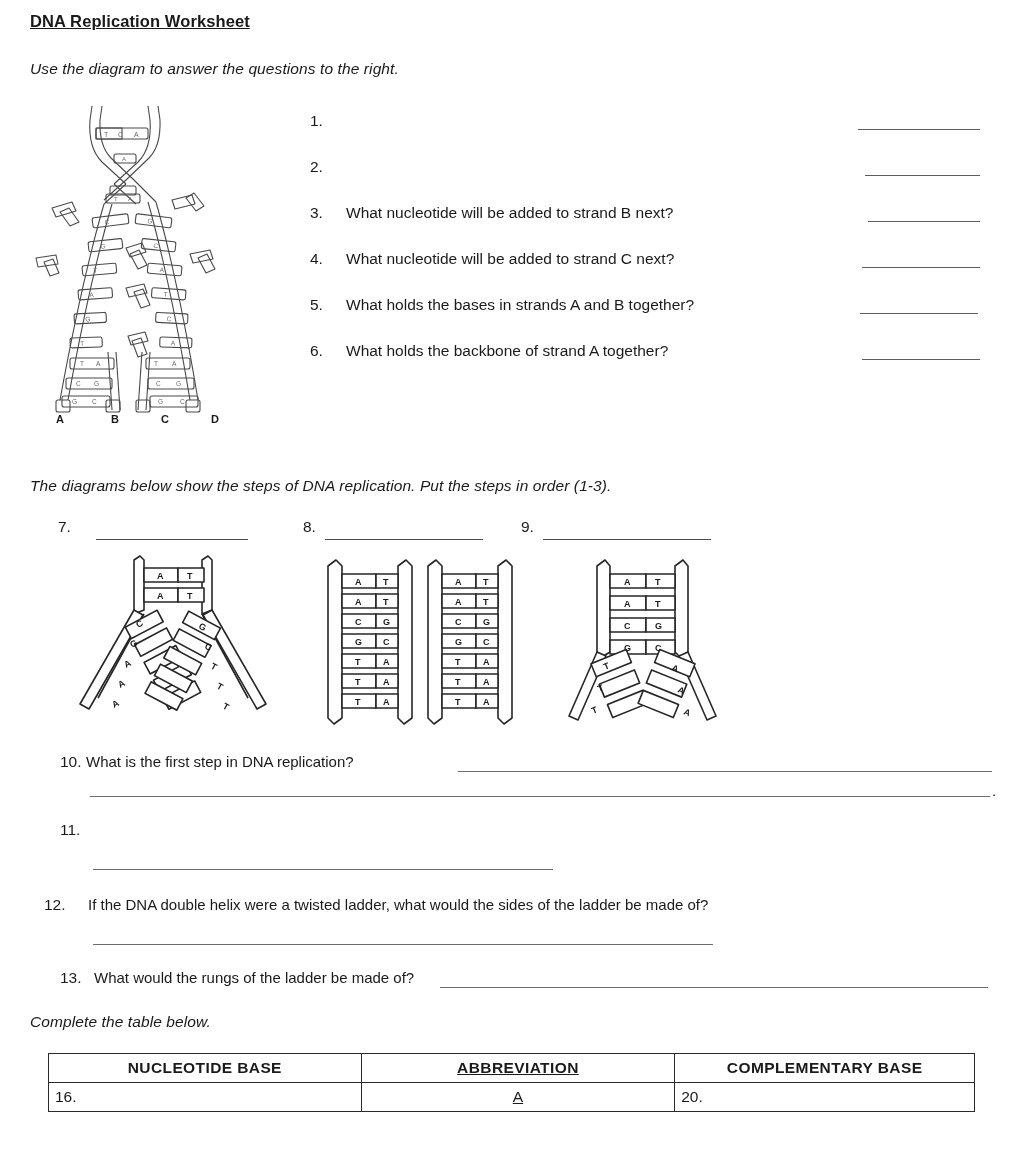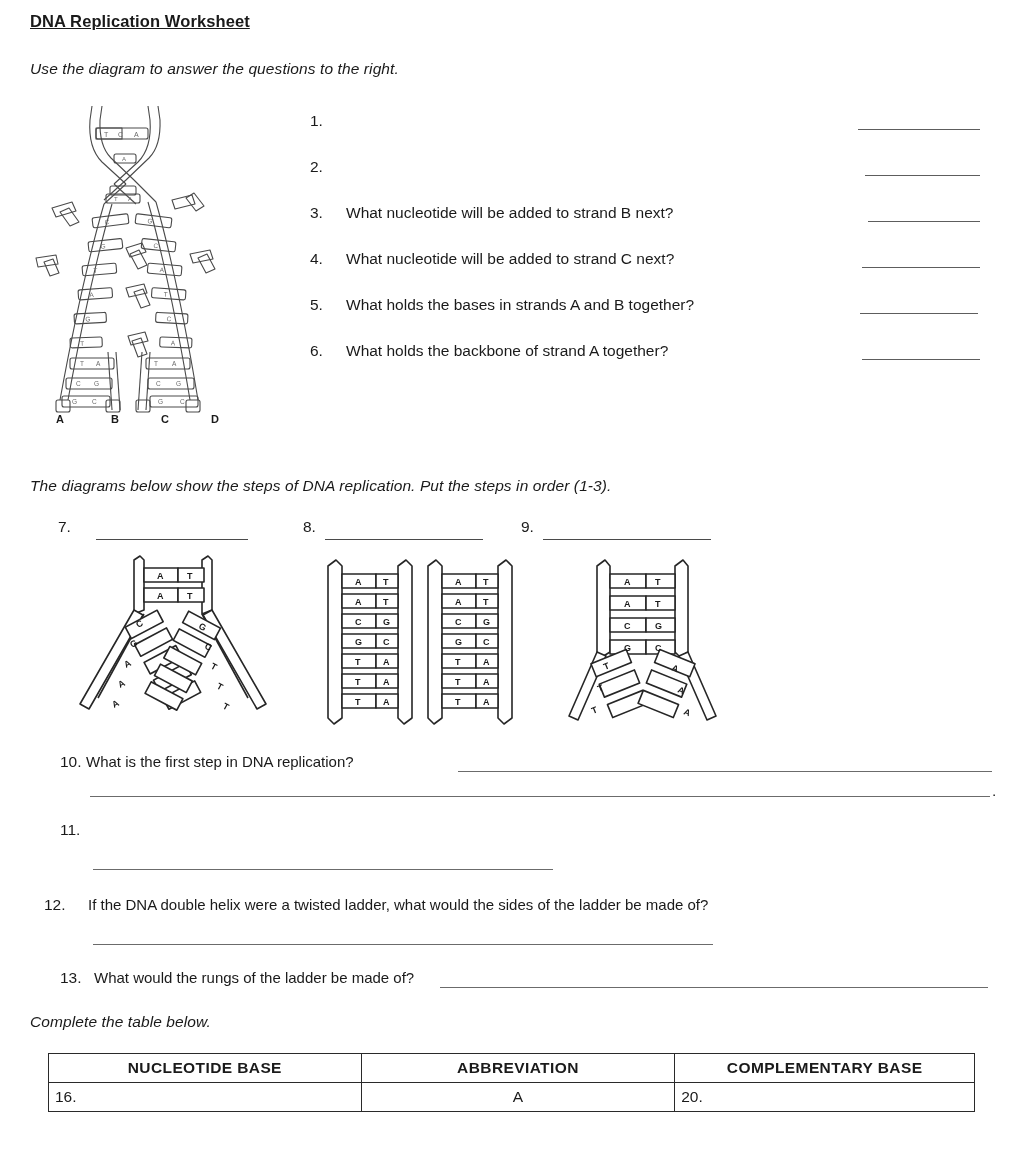--- a/index.html
+++ b/index.html
@@ -74,21 +74,21 @@
     height: 29px;
     padding: 1px 6px;
   }
   .nt-table thead th {
     font-weight: bold;
     text-align: center;
     letter-spacing: .4px;
     font-size: 15.5px;
   }
   .col-base   { width: 313px; text-align: left; }
-  .col-abbr   { width: 314px; text-align: center; }
+  .col-abbr   { width: 314px; text-align: center; text-decoration: underline; }
   .col-comp   { width: 300px; text-align: left; }
 
   
   .fig { position: absolute; }
   #fig-fork  { left: 30px;  top: 100px; }
   #fig-step7 { left: 62px;  top: 552px; }
   #fig-step8 { left: 322px; top: 552px; }
   #fig-step9 { left: 565px; top: 552px; }
 
   .fig svg { display: block; }

